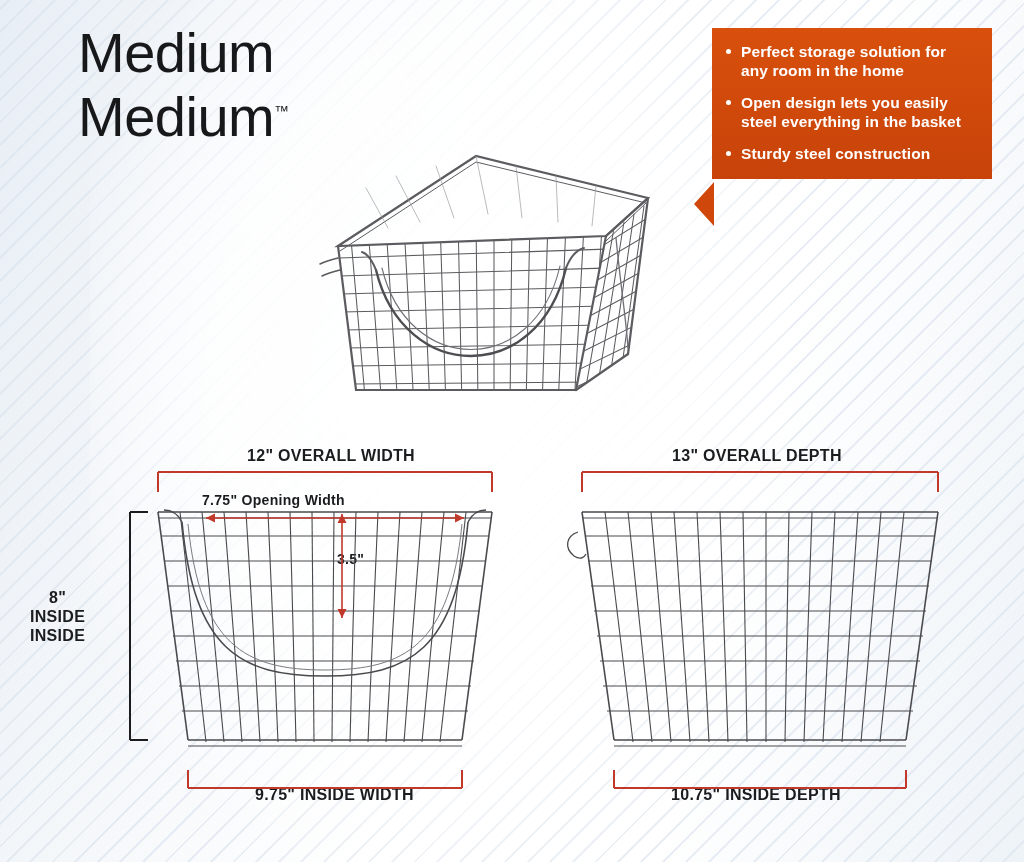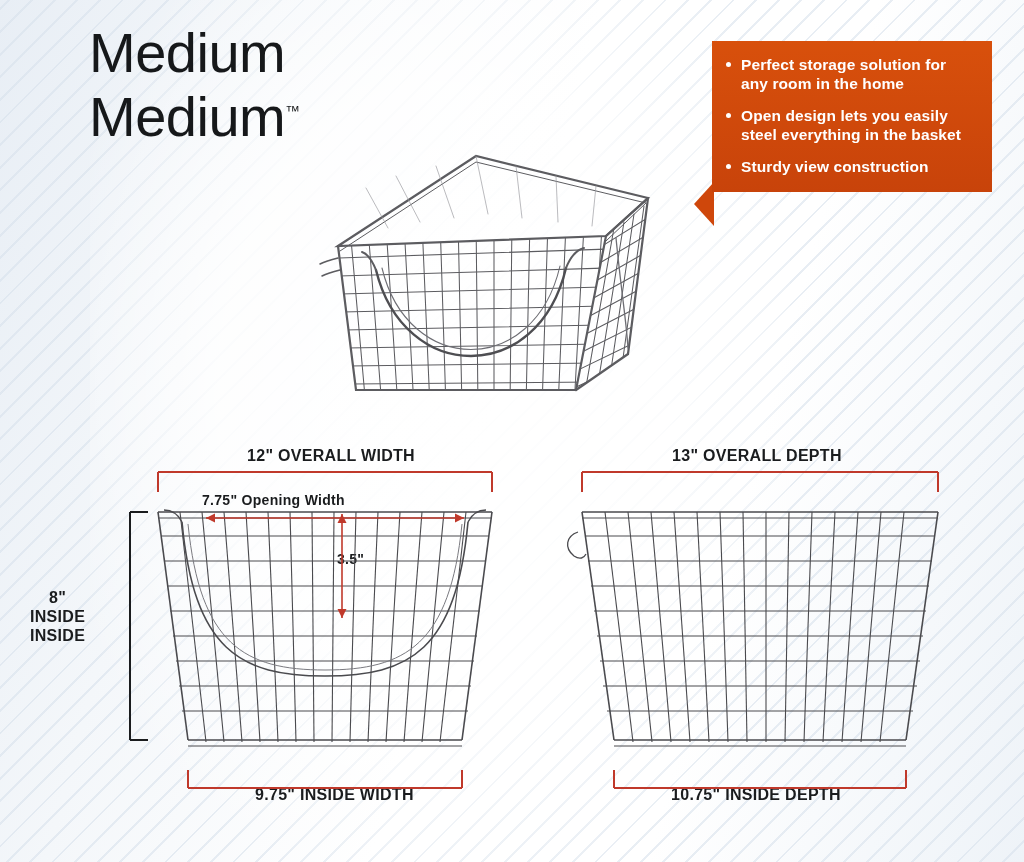--- a/index.html
+++ b/index.html
@@ -33,42 +33,42 @@
     content: "";
     position: absolute;
     left: 90px; top: 0; width: 700px; height: 862px;
     background: radial-gradient(ellipse at 50% 45%, rgba(255,255,255,0.97) 0%, rgba(255,255,255,0.85) 45%, rgba(255,255,255,0.0) 80%);
     pointer-events: none;
   }
   .layer { position: absolute; }
 
   
   #title-block {
-    left: 89px;
+    left: 78px;
     top: 24px;
     z-index: 6;
   }
   .title-line {
     font-size: 56px;
     line-height: 58px;
     letter-spacing: -0.5px;
     color: #16181a;
     font-weight: 400;
     white-space: nowrap;
   }
   .tm {
     font-size: 15px;
     vertical-align: super;
     letter-spacing: 0;
   }
 
   
   #callout {
     left: 712px;
-    top: 41px;
+    top: 28px;
     width: 280px;
     background: #d2490a;
     background: linear-gradient(180deg, #d8500c 0%, #c8430a 100%);
     padding: 14px 16px 16px 14px;
     z-index: 7;
     box-sizing: border-box;
   }
   #callout ul {
     margin: 0;
     padding: 0;
@@ -153,21 +153,21 @@
     <div class="title-line">
       <span>Medium</span><span class="tm">™</span>
     </div>
   </div>
 
   <div id="callout-tail"></div>
   <div id="callout" class="layer">
     <ul>
       <li>Perfect storage solution for any room in the home</li>
       <li>Open design lets you easily steel everything in the basket</li>
-      <li>Sturdy view construction</li>
+      <li>Sturdy steel construction</li>
     </ul>
   </div>
 
   <svg id="hero-basket" class="layer" viewBox="0 0 420 300">
     <defs>
       <clipPath id="frontFaceClip">
         <path d="M62,128 L80,272 L300,272 L330,118 Z"></path>
       </clipPath>
       <clipPath id="rightFaceClip">
         <path d="M330,118 L300,272 L352,236 L372,80 Z"></path>

